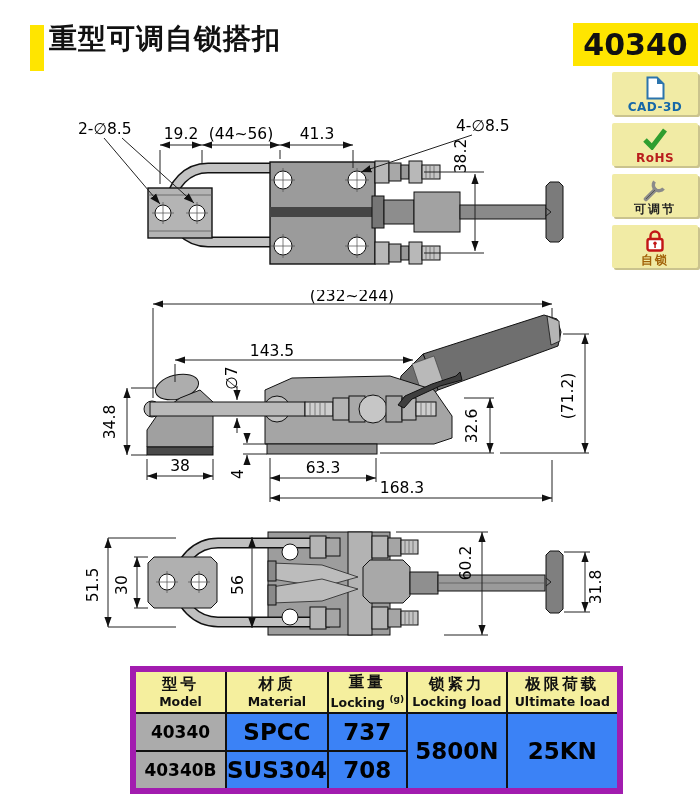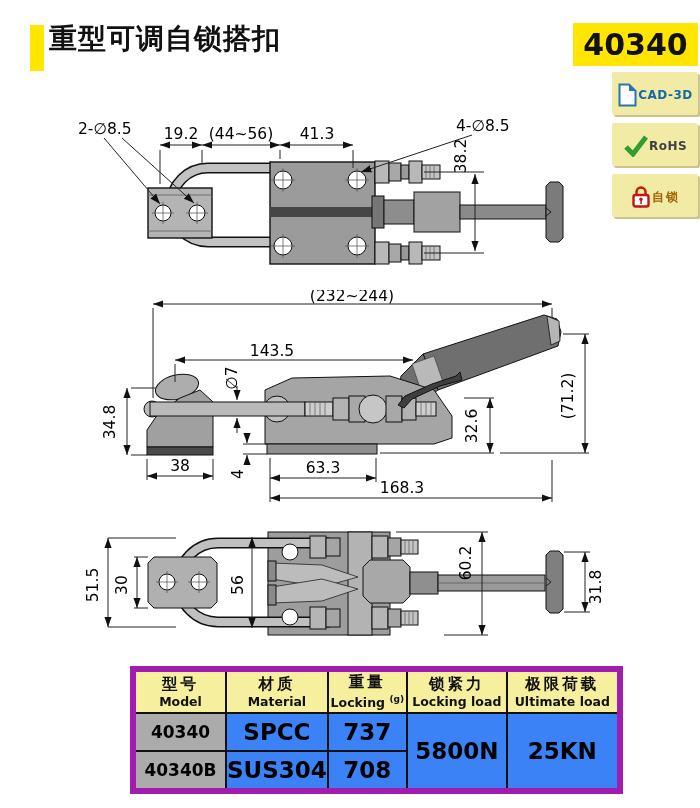--- a/index.html
+++ b/index.html
@@ -9,26 +9,26 @@
   
   #accent-bar{position:absolute;left:30px;top:25px;width:14px;height:46px;background:#ffe500;}
   #page-title{position:absolute;left:49px;top:16px;height:46px;line-height:46px;
     font-size:28px;font-weight:bold;color:#111;letter-spacing:1px;}
   #part-box{position:absolute;left:573px;top:23px;width:125px;height:43px;background:#ffe500;
     display:flex;align-items:center;justify-content:center;font-size:30px;font-weight:bold;color:#111;}
 
   
   #badges{position:absolute;left:612px;top:72px;width:86px;}
   .badge{width:86px;height:43px;margin-bottom:8px;background:#f1eba5;border-radius:2px;
-    box-shadow:2px 2px 0 rgba(150,136,30,.5);display:flex;flex-direction:row;
+    box-shadow:2px 2px 0 rgba(150,136,30,.5);display:flex;flex-direction:column;
     align-items:center;justify-content:center;box-sizing:border-box;padding-top:2px;}
   .badge .ic{height:24px;display:flex;align-items:center;justify-content:center;}
   .badge .lb{font-size:12px;font-weight:bold;line-height:14px;}
   .lb-cad{color:#1668a8;letter-spacing:.5px;}
-  .lb-rohs{color:#404040;letter-spacing:.5px;text-align:right;}
+  .lb-rohs{color:#b91c1c;letter-spacing:.5px;text-align:right;}
   .lb-adj{color:#222;font-weight:normal;letter-spacing:2px;font-size:11px;}
   .lb-lock{color:#a16207;letter-spacing:2px;font-size:11px;}
 
   
   .drw{position:absolute;}
   .dtx{font:15.5px "DejaVu Sans","Liberation Sans",sans-serif;fill:#000;}
   .dim{stroke:#222;stroke-width:1;fill:none;}
   .ch{stroke:#555;stroke-width:.75;}
   .thr{stroke:#666;stroke-width:.8;}
 
@@ -62,20 +62,30 @@
       </span>
       <span class="lb lb-cad">CAD-3D</span>
     </div>
     <div class="badge">
       <span class="ic">
         <svg width="26" height="22" viewBox="0 0 26 22">
           <path d="M3,12 L10,19 L23,2" fill="none" stroke="#2f9e2f" stroke-width="5"></path>
         </svg>
       </span>
       <span class="lb lb-rohs">RoHS</span>
+    </div>
+    <div class="badge">
+      <span class="ic">
+        <svg width="26" height="24" viewBox="0 0 26 24">
+          <path d="M4,21 L13,12" stroke="#8a8a8a" stroke-width="4.5" stroke-linecap="round" fill="none"></path>
+          <path d="M12.5,3.5 A5.5,5.5 0 1 0 21.5,10.5" fill="none" stroke="#8a8a8a" stroke-width="3.4"></path>
+          <path d="M4,21 L13,12" stroke="#555" stroke-width="1" fill="none"></path>
+        </svg>
+      </span>
+      <span class="lb lb-adj">可调节</span>
     </div>
     <div class="badge">
       <span class="ic">
         <svg width="22" height="25" viewBox="0 0 22 25">
           <path d="M6.5,11 V8 a4.5,4.5 0 0 1 9,0 v3" fill="none" stroke="#c21616" stroke-width="2.4"></path>
           <rect x="3.5" y="11" width="15" height="11.5" rx="2" fill="#fff" stroke="#c21616" stroke-width="2.4"></rect>
           <circle cx="11" cy="15.2" r="1.7" fill="#c21616"></circle>
           <rect x="10.3" y="16" width="1.5" height="4" fill="#c21616"></rect>
         </svg>
       </span>

